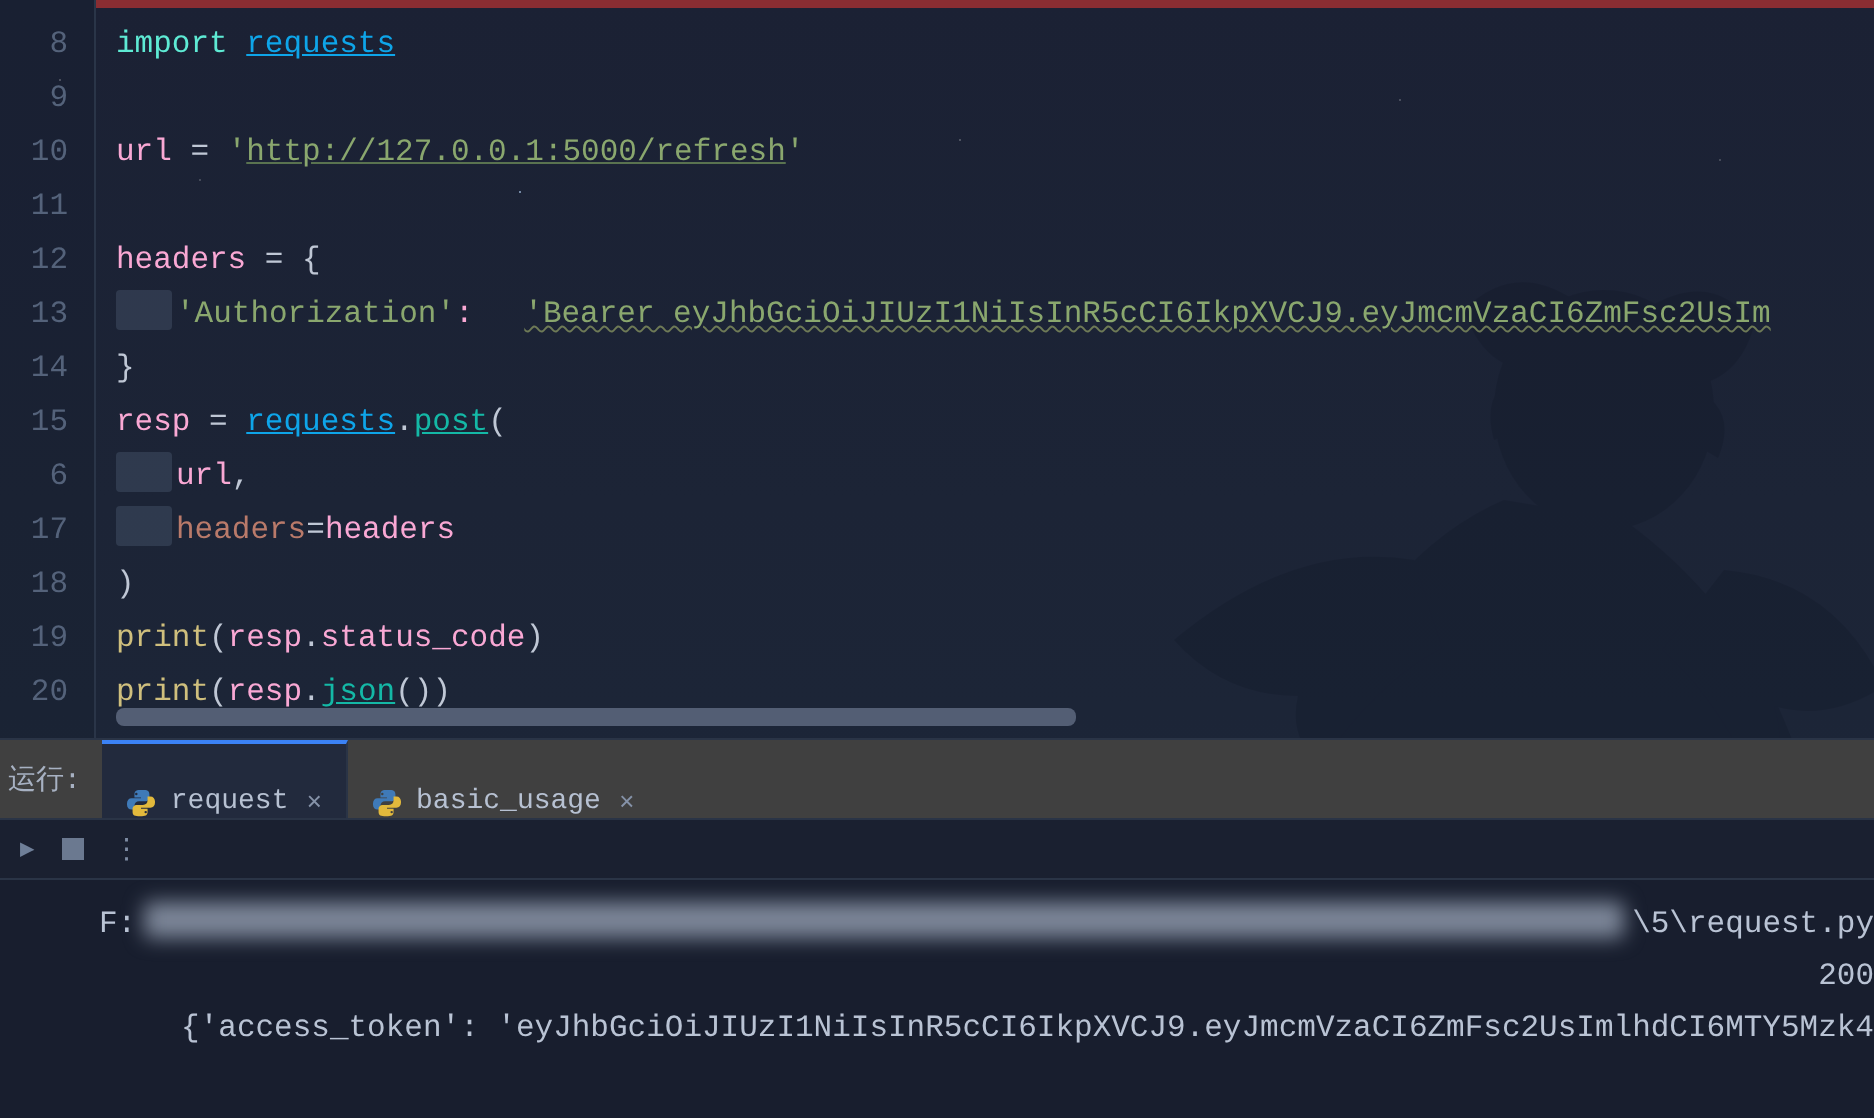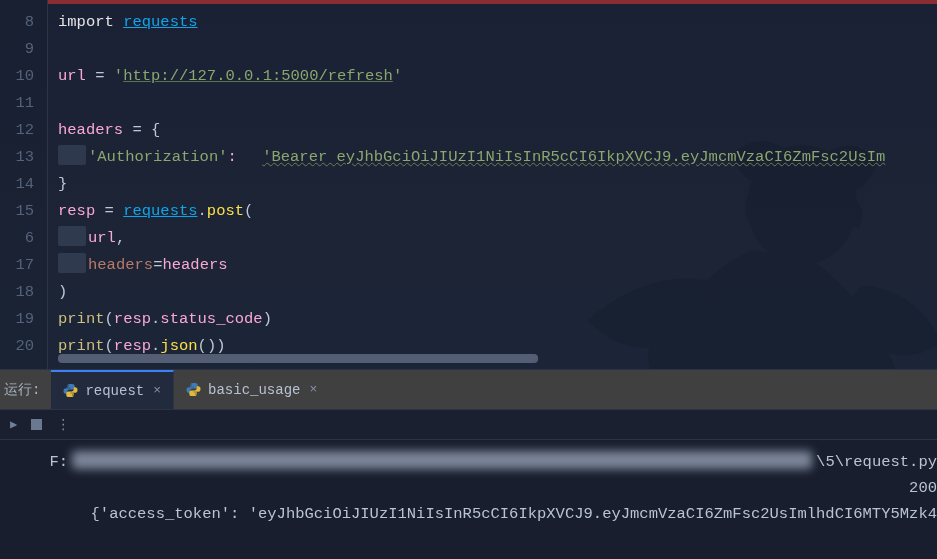--- a/index.html
+++ b/index.html
@@ -58,50 +58,50 @@
     }
     .code {
       flex:1;
       padding-top: 9px; padding-left: 10px;
       position:relative;
       overflow:hidden;
     }
     .code-line {
       height: 27px; line-height:27px; white-space: pre;
     }
-    .kw   { color: #e5e5e5; }        
+    .kw   { color: #5eead4; }        
     .mod  { color: #0ea5e9; text-decoration: underline; }        
     .name { color: #f9a8d4; }
     .eq   { color: #bfc7d5; }
     .str  { color: #8aa76e; }        
     .url  { color: #8aa76e; text-decoration: underline; text-decoration-color:#5a7350; }
     .brace{ color: #bfc7d5; }
     .call { color: #cfbf7d; }        
     .warn { text-decoration: underline wavy #6e7a56; text-decoration-thickness:1px;margin-left:16px; }
     .param{ color: #b97a6a; }        
     .dot  { color: #bfc7d5; }
-    .attr { color: #fde047; }        
+    .attr { color: #14b8a6; text-decoration: underline; }        
     .sel  { display:inline-block; width:28px; height:20px; vertical-align:-4px;
             background: rgba(140,160,190,.18); border-radius:2px; margin-right:2px; }
     .hscroll {
       position:absolute; left:10px; bottom:6px; width:480px; height:9px;
       background: rgba(150,165,190,.45); border-radius:4px;
     }
     
     .run-bar {
       position: relative; z-index:1;
       display:flex; align-items:stretch; height:40px;
       background:#404040; border-bottom:1px solid #2a3446; font-size:14px;
     }
     .run-label {
       display:flex; align-items:center; padding:0 11px 0 4px;
       color:#a7b1c2;
     }
     .tab {
-      display:flex; align-items:center; gap:7px; padding:0 10px 0 12px;
+      display:flex; align-items:flex-end; gap:7px; padding:0 10px 0 12px;
       color:#b7c1d2; cursor:default;
     }
     .tab.active {
       background:#222a3d; border-top:2px solid #3b82f6; margin-top:0;
       border-right:1px solid #2a3446;
     }
     .tab .py-ico { width:15px; height:15px; }
     .tab .close { color:#8592a8; font-size:13px; padding:0 2px; }
     .toolbar {
       position:relative; z-index:1; height:30px;

